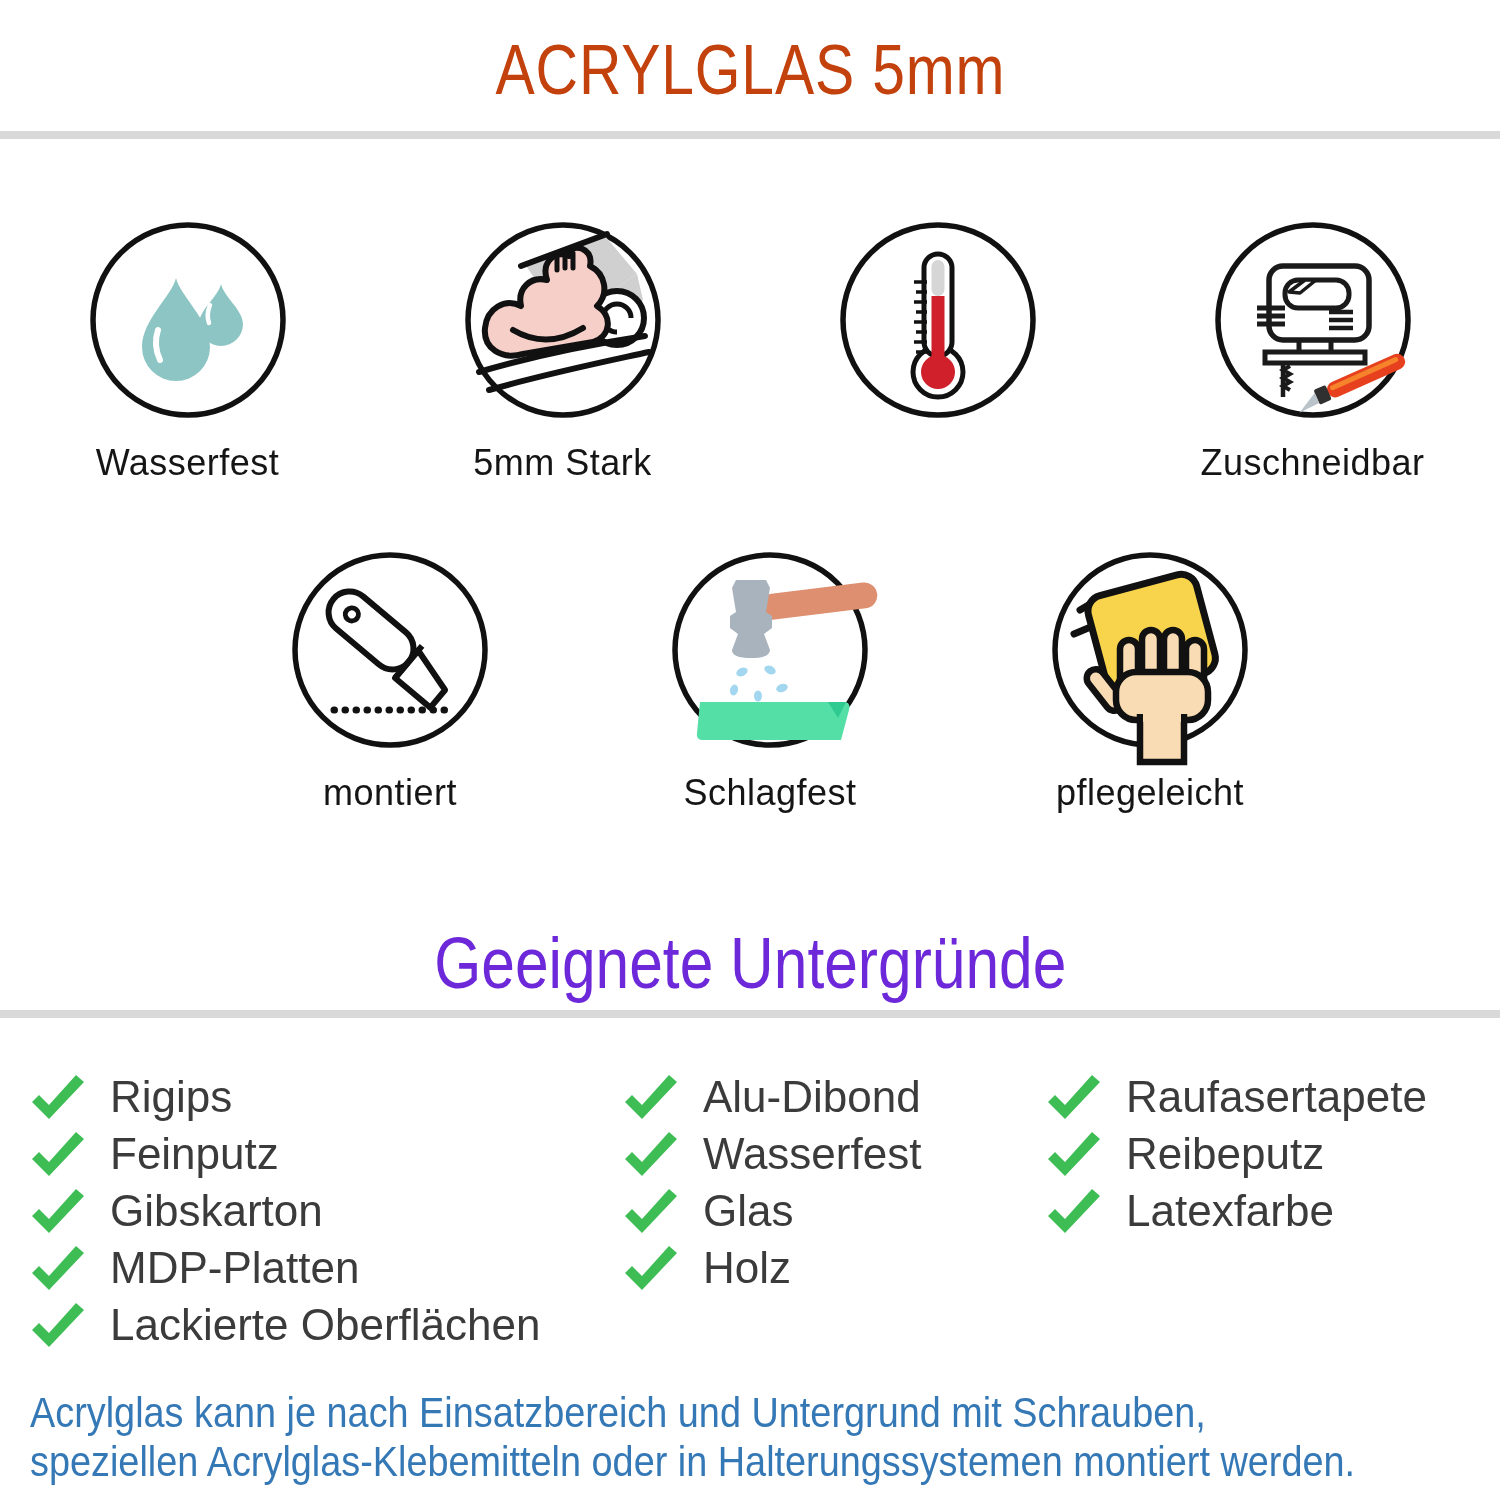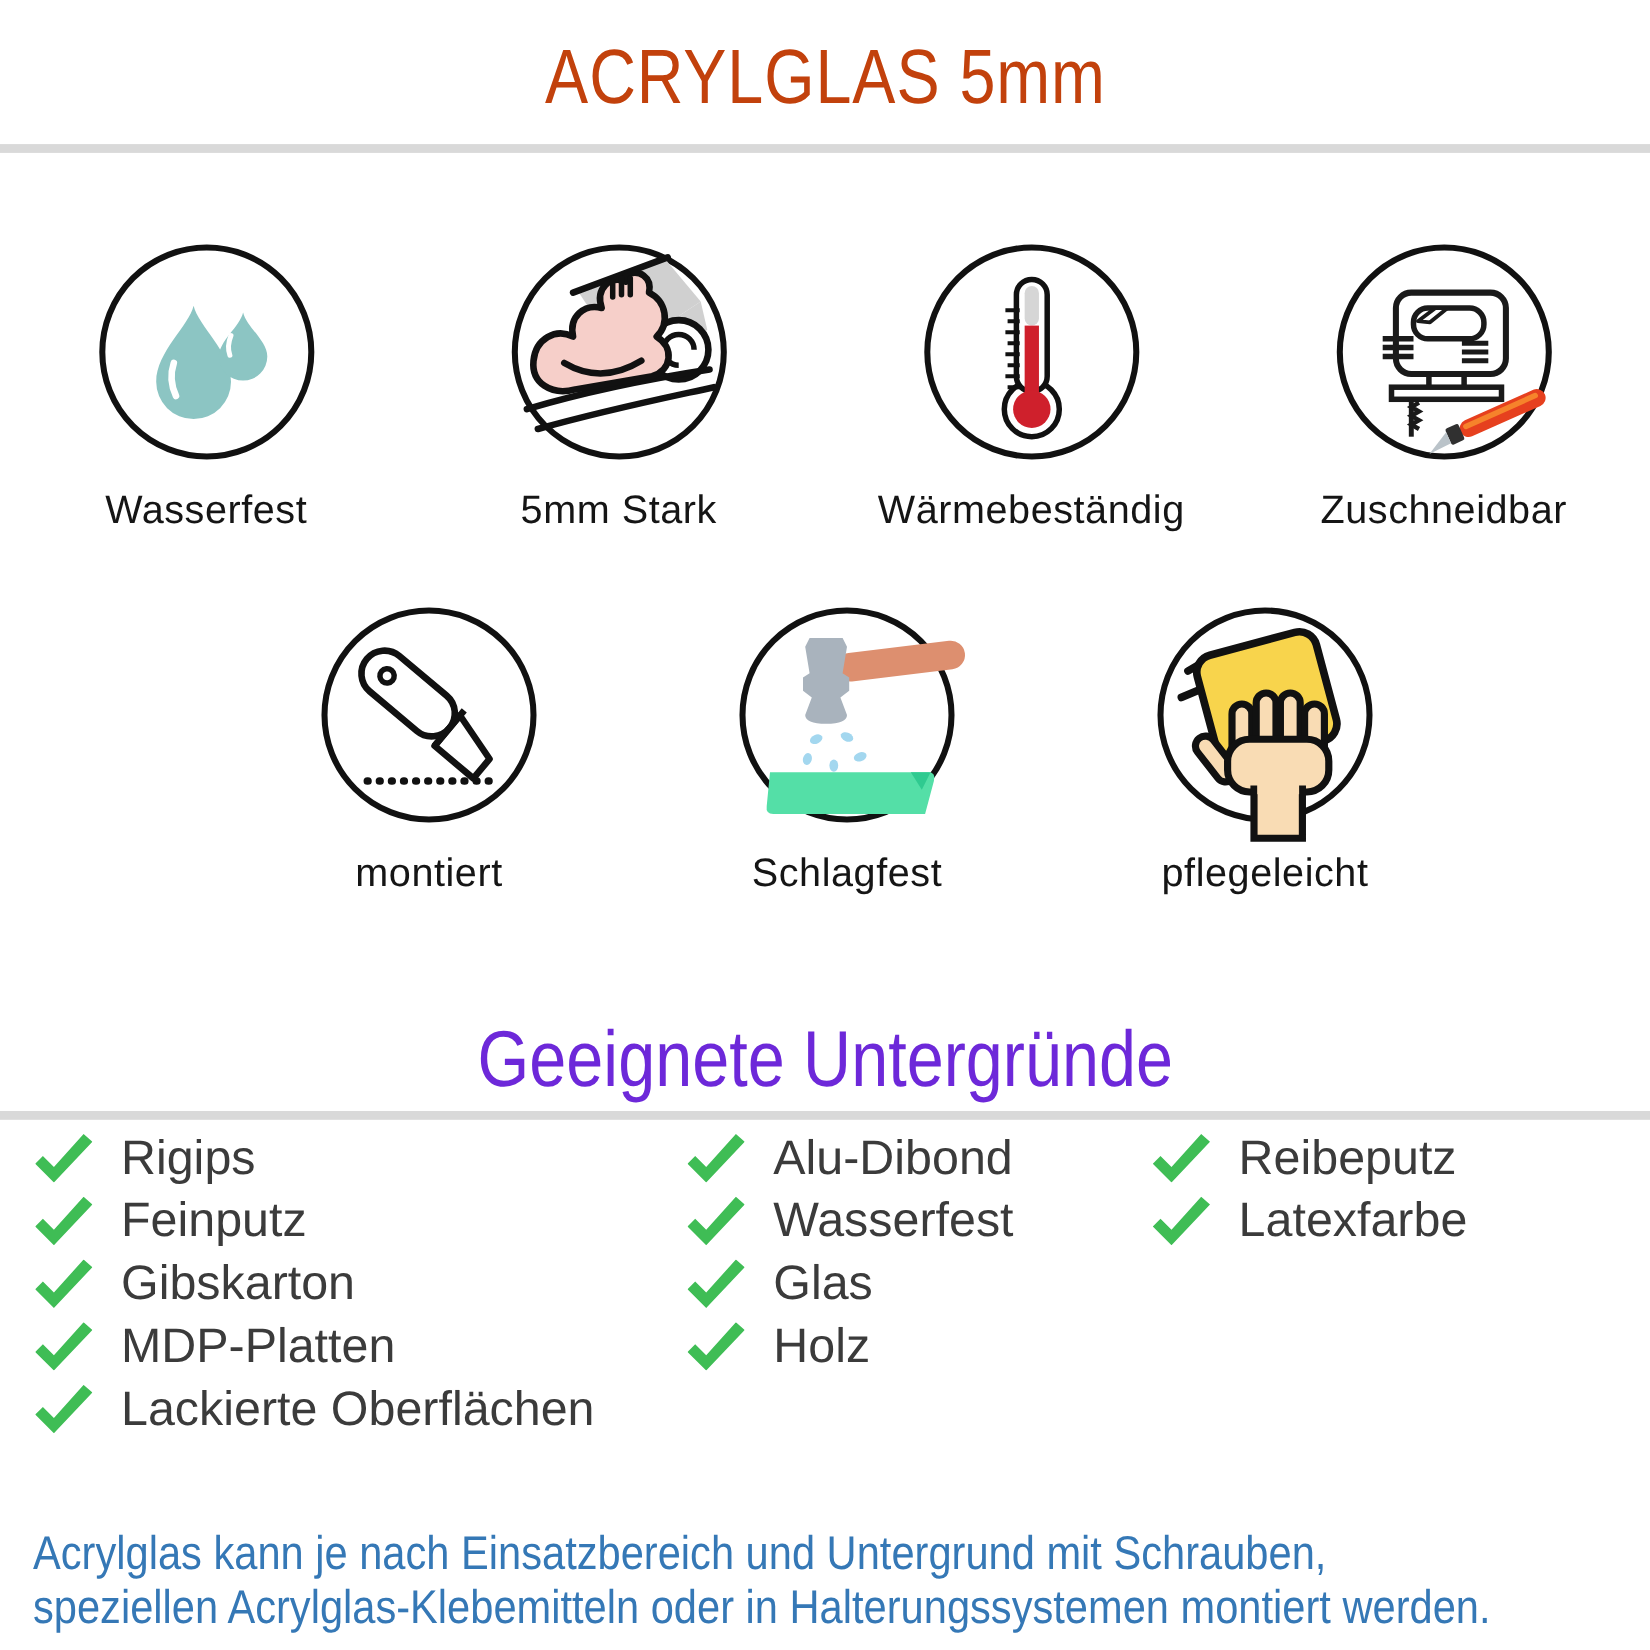--- a/index.html
+++ b/index.html
@@ -16,21 +16,21 @@
   .feat-row{position:absolute;display:flex;}
   .row1{top:220px;left:0;width:100%;justify-content:center;}
   .row2{top:550px;left:200px;width:1140px;}
   .feat{display:flex;flex-direction:column;align-items:center;text-align:center;}
   .row1 .feat{width:375px;}
   .row2 .feat{width:380px;}
   .feat svg.badge{width:200px;height:200px;overflow:visible;}
   .feat-label{margin-top:22px;font-size:36px;color:#151515;letter-spacing:.5px;}
   .h2{top:922px;font-size:72px;color:#6d28d9;}
   .h2 .squeeze{display:inline-block;transform:scaleX(.84);transform-origin:center top;}
-  .subs-col{position:absolute;top:1024px;}
+  .subs-col{position:absolute;top:1068px;}
   .col1{left:32px;}
   .col2{left:625px;}
   .col3{left:1048px;}
   .sub-item{display:flex;align-items:center;height:57px;}
   .sub-item svg{width:52px;height:44px;flex:0 0 auto;}
   .sub-item .txt{margin-left:26px;font-size:44px;color:#3b3b3b;white-space:nowrap;}
   .footer{position:absolute;left:30px;top:1388px;font-size:43px;line-height:49px;color:#3578b6;
           transform:scaleX(.88);transform-origin:left top;white-space:nowrap;}
 </style>
 </head>
@@ -77,21 +77,20 @@
   <div class="feat">
     <svg class="badge" viewBox="0 0 200 200">
       <circle cx="100" cy="100" r="95" fill="#fff" stroke="#111" stroke-width="5.5"></circle>
       <circle cx="100" cy="152" r="25" fill="#fff" stroke="#111" stroke-width="5"></circle>
       <rect x="86" y="34" width="28" height="102" rx="14" fill="#fff" stroke="#111" stroke-width="5"></rect>
       <rect x="93.5" y="40" width="13" height="36" rx="6.5" fill="#d6d6d6"></rect>
       <rect x="93.5" y="76" width="13" height="62" fill="#cf202c"></rect>
       <circle cx="100" cy="152" r="17" fill="#cf202c"></circle>
       <path d="M76,62 H89 M78,72 H89 M76,82 H89 M78,92 H89 M76,102 H89 M78,112 H89 M76,122 H89 M78,132 H89" stroke="#111" stroke-width="3.5"></path>
     </svg>
-    <div class="feat-label">Wärmebeständig</div>
   </div>
 
   <div class="feat">
     <svg class="badge" viewBox="0 0 200 200">
       <circle cx="100" cy="100" r="95" fill="#fff" stroke="#111" stroke-width="5.5"></circle>
       <rect x="56" y="46" width="100" height="74" rx="14" fill="#fff" stroke="#1a1a1a" stroke-width="5.5"></rect>
       <rect x="72" y="60" width="64" height="28" rx="13" fill="#fff" stroke="#1a1a1a" stroke-width="5"></rect>
       <path d="M76,72 L92,60 L103,60 L87,73 Z" fill="#fff" stroke="#1a1a1a" stroke-width="3.5" stroke-linejoin="round"></path>
       <path d="M44,88 H72 M44,96 H72 M44,104 H72" stroke="#1a1a1a" stroke-width="5"></path>
       <path d="M116,92 H140 M116,100 H140 M116,108 H140" stroke="#1a1a1a" stroke-width="4.5"></path>
@@ -227,20 +226,26 @@
       </svg>
     <span class="txt">Holz</span>
   </div>
 </div>
 
 <div class="subs-col col3">
   <div class="sub-item">
     <svg viewBox="0 0 52 44">
         <polygon points="0,27 7,20 17,30 44,0 52,7 17,44" fill="#3fbd55"></polygon>
       </svg>
+    <span class="txt">Raufasertapete</span>
+  </div>
+  <div class="sub-item">
+    <svg viewBox="0 0 52 44">
+        <polygon points="0,27 7,20 17,30 44,0 52,7 17,44" fill="#3fbd55"></polygon>
+      </svg>
     <span class="txt">Reibeputz</span>
   </div>
   <div class="sub-item">
     <svg viewBox="0 0 52 44">
         <polygon points="0,27 7,20 17,30 44,0 52,7 17,44" fill="#3fbd55"></polygon>
       </svg>
     <span class="txt">Latexfarbe</span>
   </div>
 </div>
 

